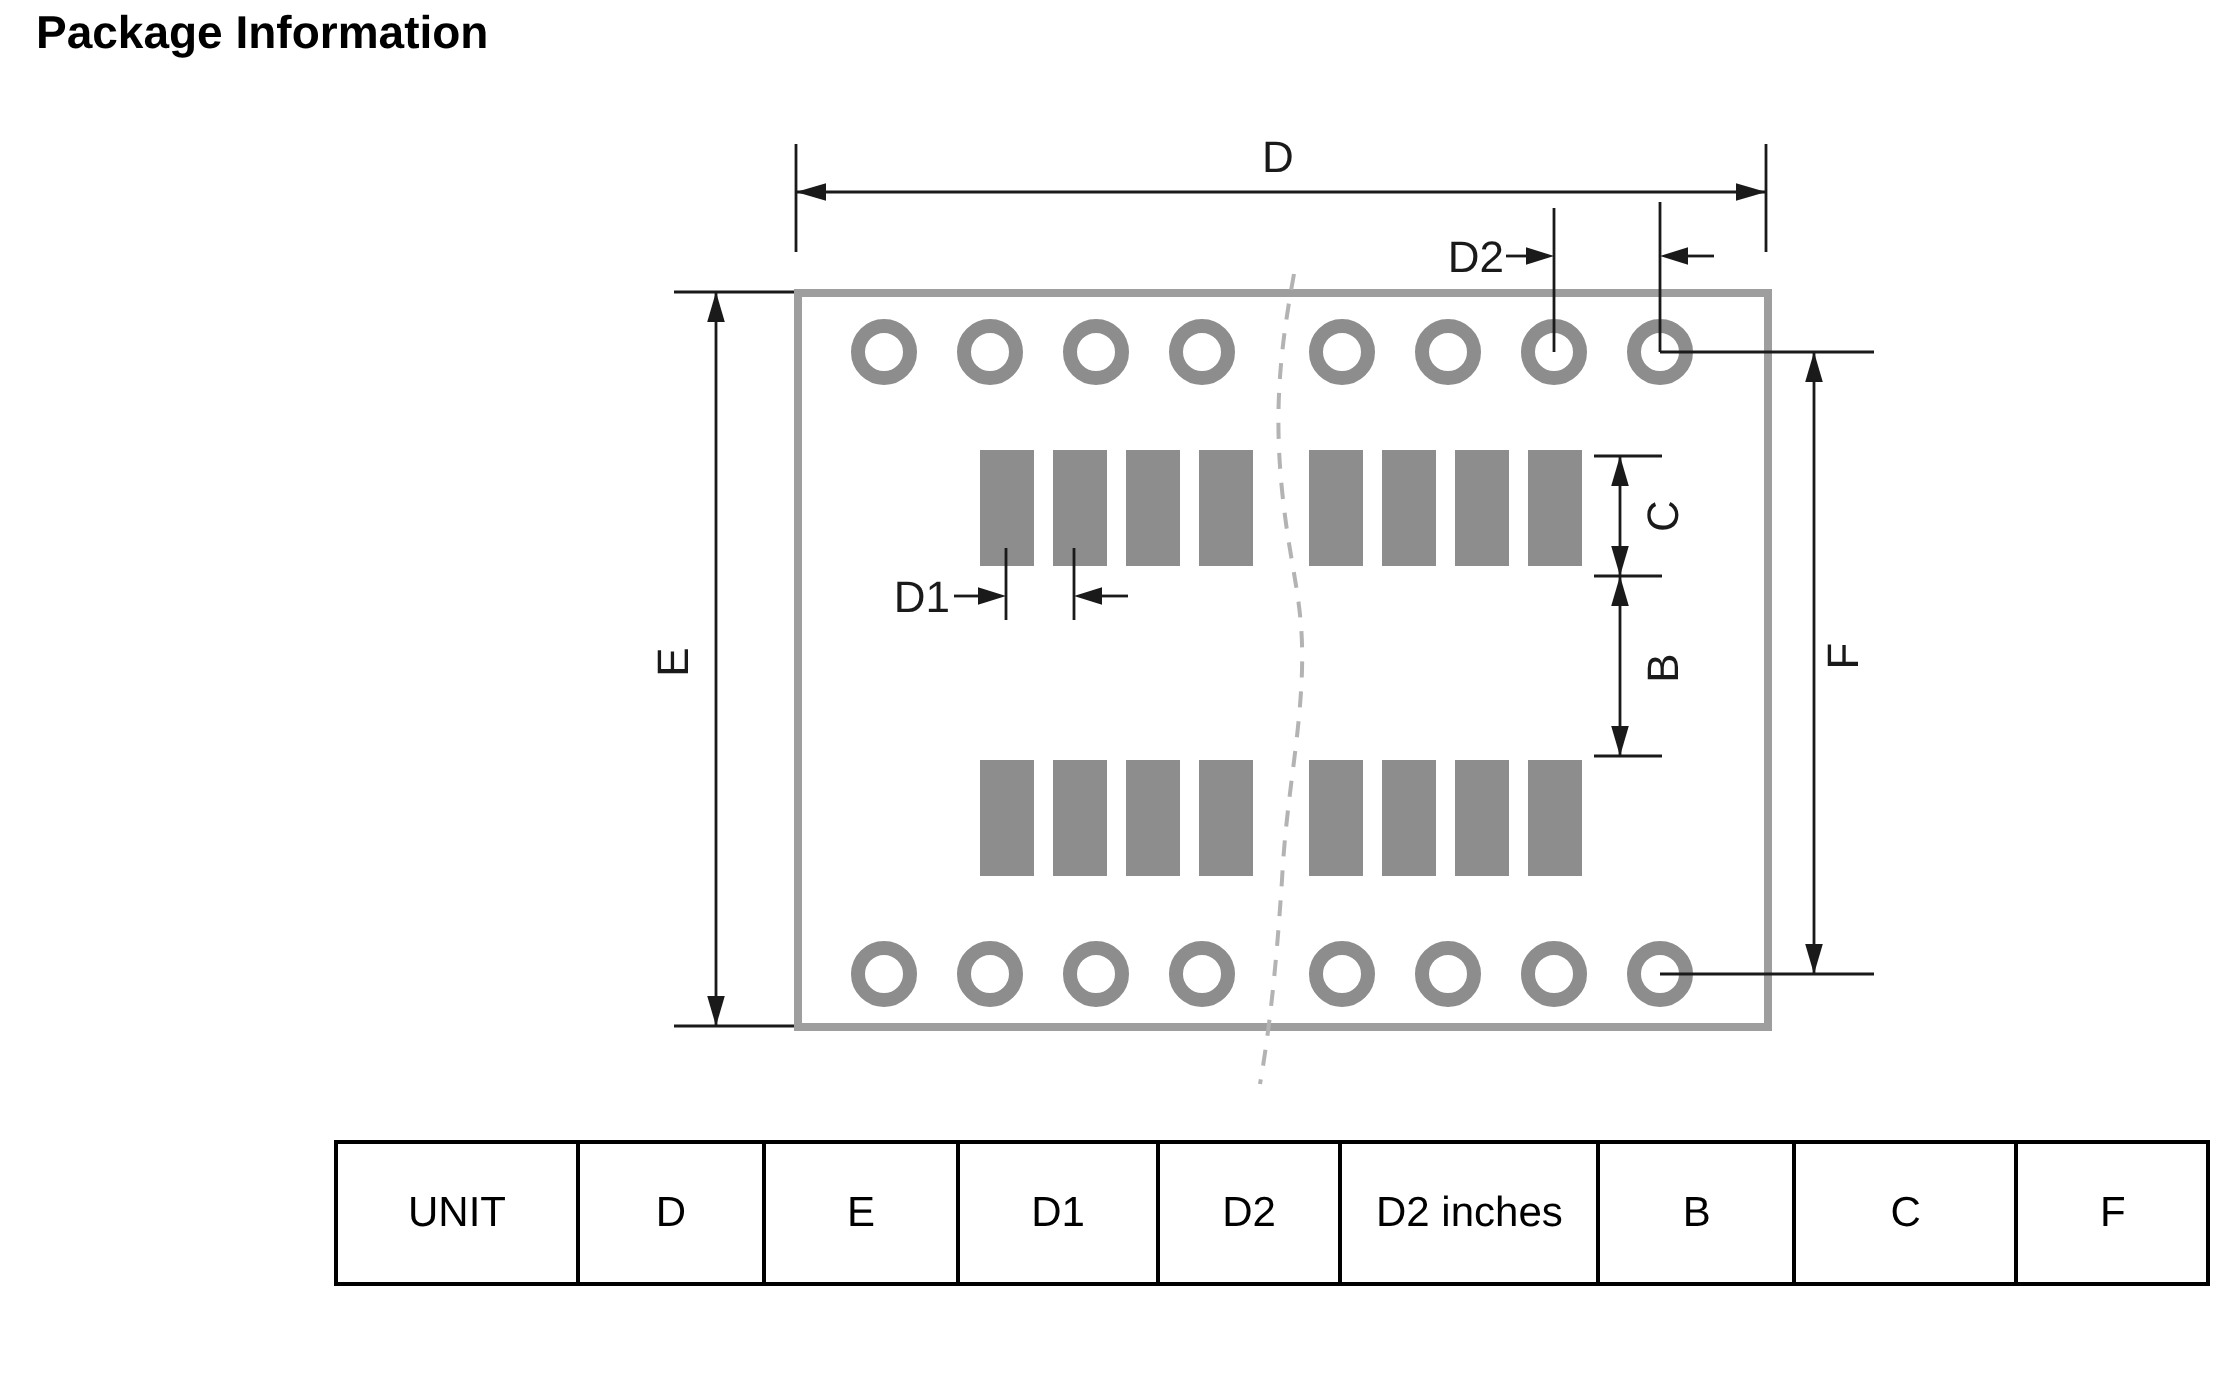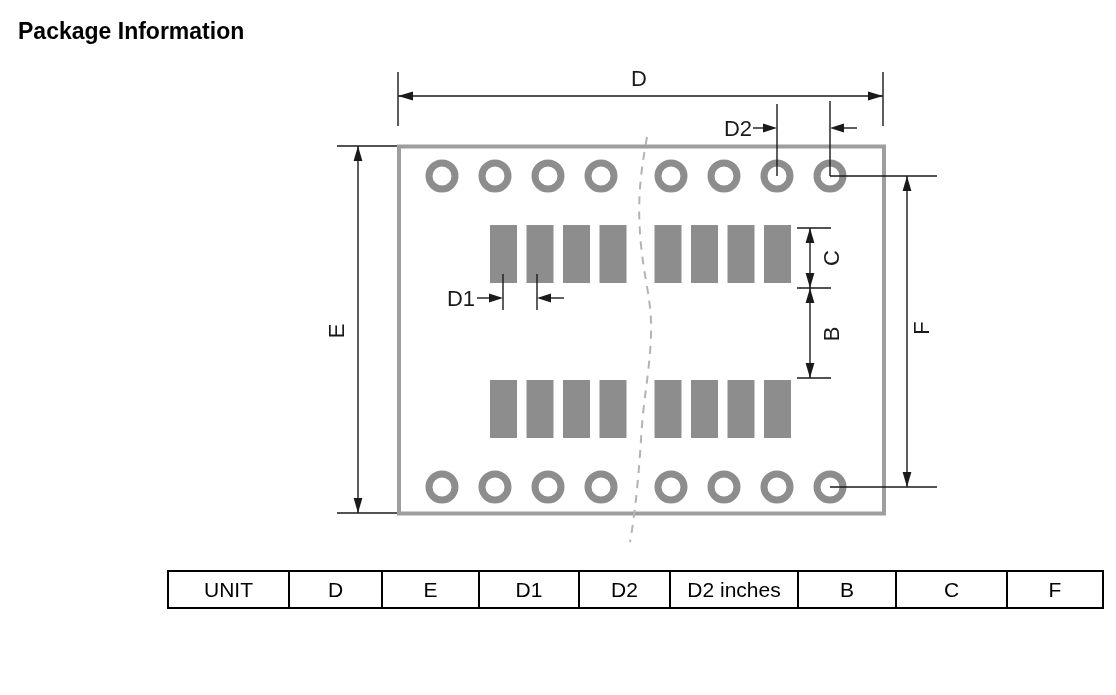--- a/index.html
+++ b/index.html
@@ -1,24 +1,24 @@
 <!DOCTYPE html>
 <html><head>
 <meta charset="utf-8">
 <style>
   html,body{margin:0;padding:0;background:#ffffff;}
   body{width:1116px;height:695px;position:relative;overflow:hidden;
        font-family:"Liberation Sans", sans-serif;color:#111;}
-  .title{position:absolute;left:18px;top:18px;font-size:23px;font-weight:bold;color:#000;}
+  .title{position:absolute;left:18px;top:3px;font-size:23px;font-weight:bold;color:#000;}
   svg{position:absolute;left:0;top:0;}
   .dimtext{font-family:"Liberation Sans", sans-serif;font-size:22px;fill:#1a1a1a;}
   table.dims{position:absolute;left:167px;top:570px;border-collapse:collapse;
              table-layout:fixed;font-size:21px;color:#000;}
   table.dims td,table.dims th{border:2px solid #000;text-align:center;vertical-align:middle;
-             padding:0;height:35px;font-weight:normal;overflow:hidden;white-space:nowrap;}
+             padding:17px;height:35px;font-weight:normal;overflow:hidden;white-space:nowrap;}
 </style>
 </head>
 <body>
 
 <div class="title">Package Information</div>
 
 <svg width="1116" height="560" viewBox="0 0 1116 560">
 
   <rect x="399" y="146.5" width="485" height="367" fill="none" stroke="#9e9e9e" stroke-width="4"></rect>
 

